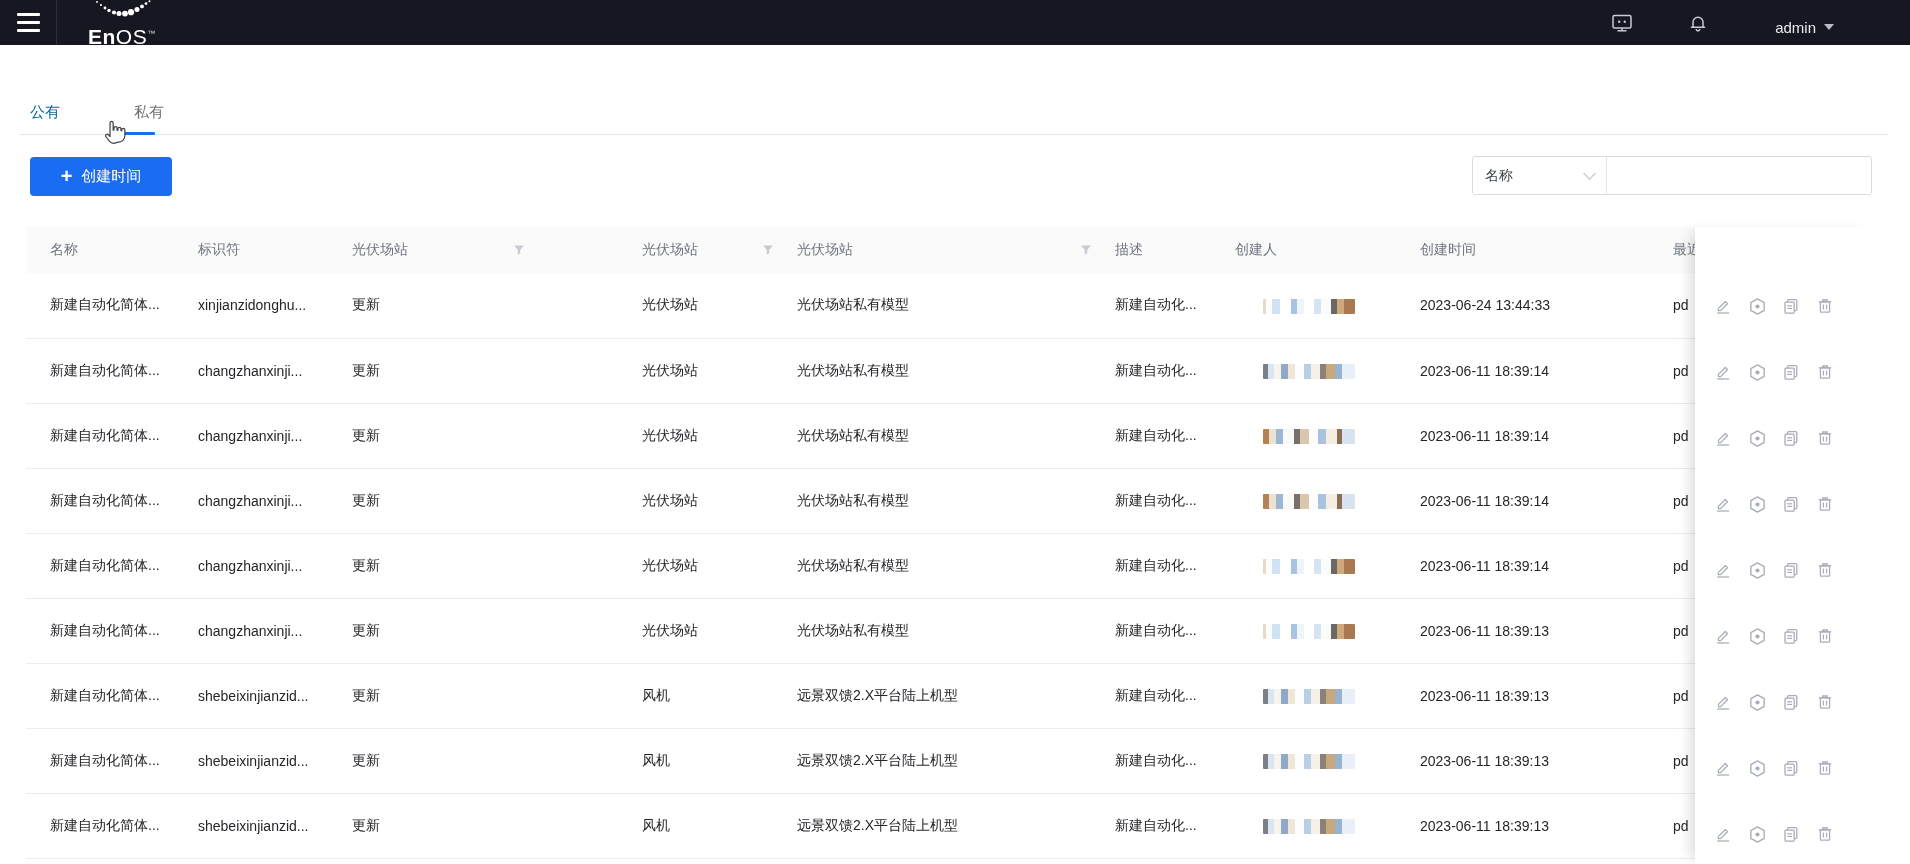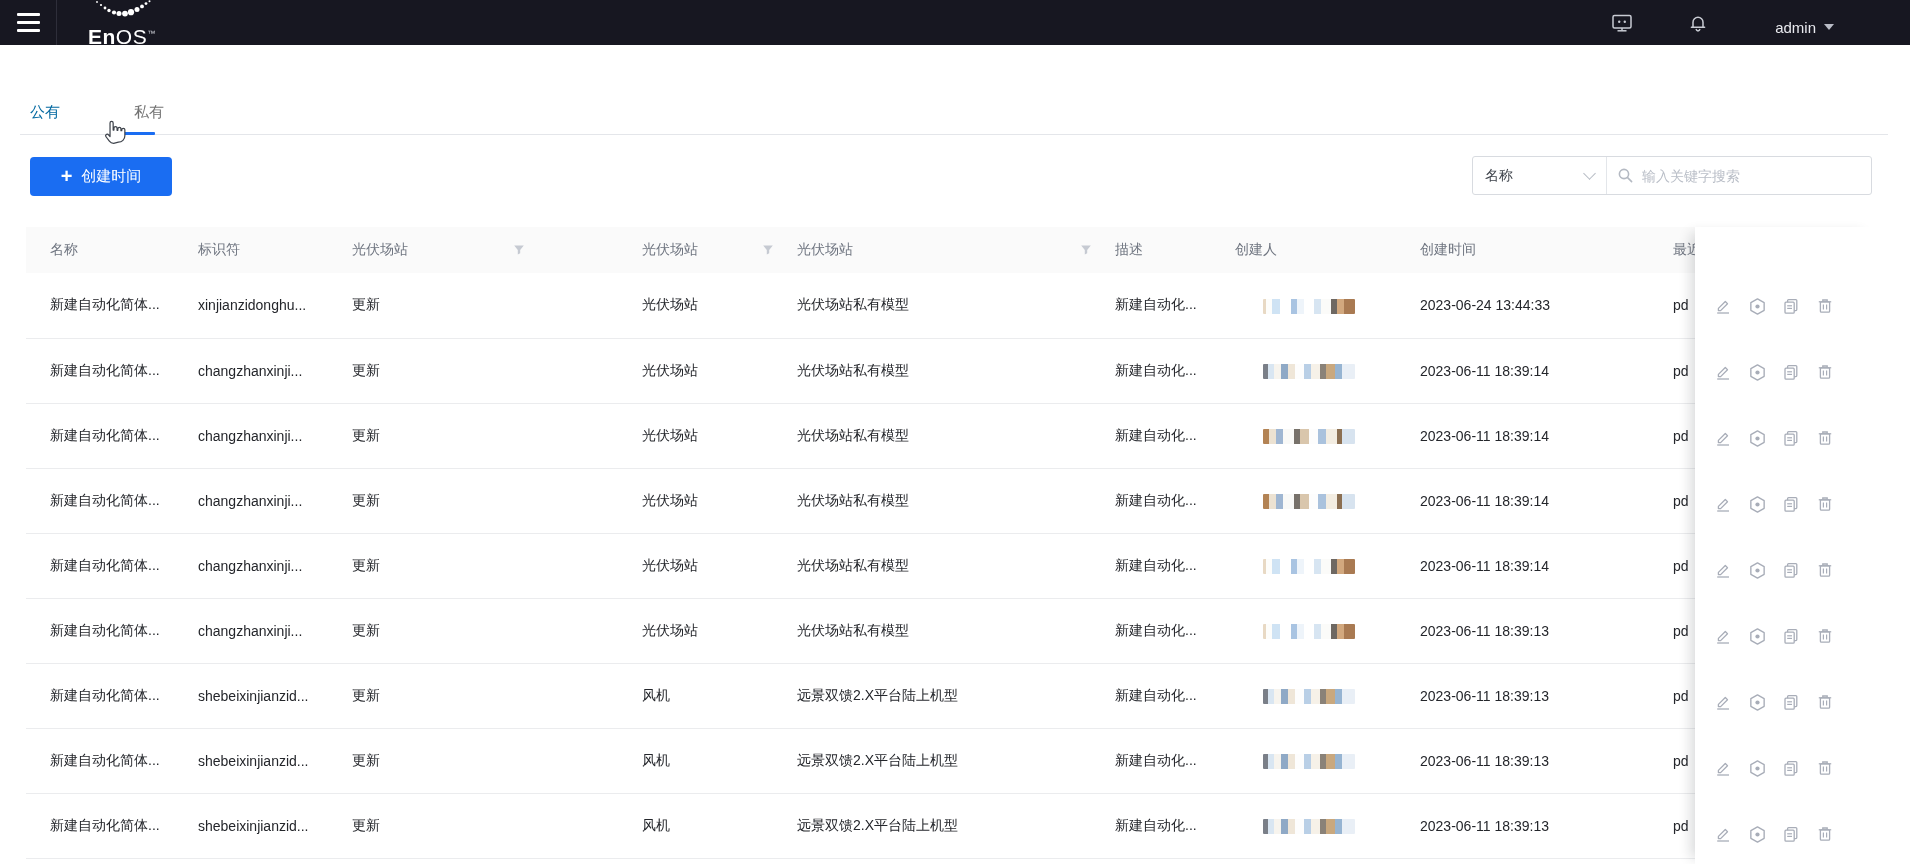--- a/index.html
+++ b/index.html
@@ -178,27 +178,20 @@
 <button class="btn-new">
   <span class="plus">+</span>
   <span>创建时间</span>
 </button>
 
 <div class="search-wrap">
   <div class="field-select">
     <span class="lbl">名称</span>
     <span class="chev"></span>
   </div>
-  <div class="search-box">
-    <svg width="17" height="17" viewBox="0 0 17 17">
-      <circle cx="7" cy="7" r="4.6" fill="none" stroke="#b4b9c2" stroke-width="1.6"></circle>
-      <line x1="10.6" y1="10.6" x2="14.6" y2="14.6" stroke="#b4b9c2" stroke-width="1.6" stroke-linecap="round"></line>
-    </svg>
-    <input type="text" placeholder="输入关键字搜索" style="">
-  </div>
 </div>
 
 <div class="table-area">
   <table>
     <colgroup>
       <col style="width:148px">
         <col style="width:154px">
         <col style="width:290px">
       <col style="width:155px">
         <col style="width:318px">

